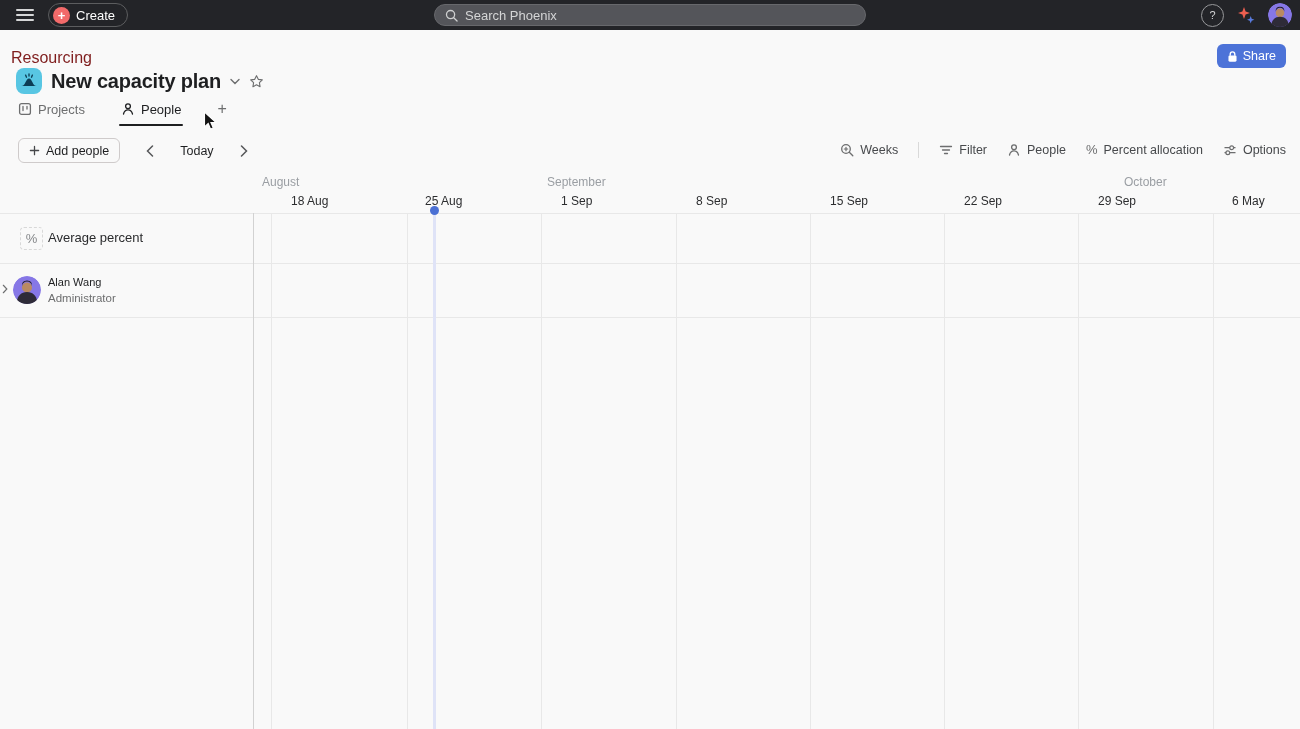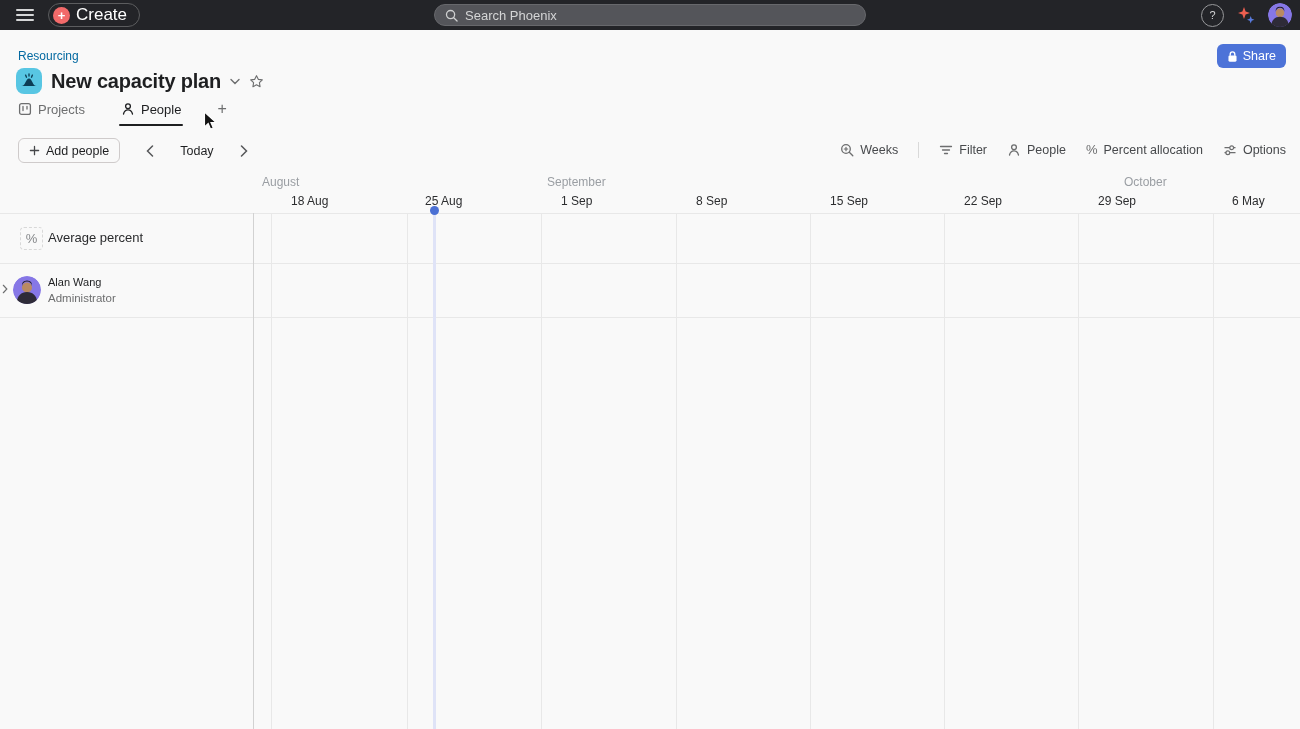--- a/index.html
+++ b/index.html
@@ -7,32 +7,32 @@
        font-family:"Liberation Sans",sans-serif;color:#1e1f21;-webkit-font-smoothing:antialiased;}
 
   
   .topbar{position:absolute;top:0;left:0;width:1300px;height:30px;background:#232428;}
   .hamburger{position:absolute;left:16px;top:9px;width:18px;height:12px;cursor:pointer;}
   .hamburger i{display:block;height:2px;background:#d6d7d8;border-radius:1px;margin-bottom:3px;}
   .create-btn{position:absolute;left:48px;top:3px;height:24px;display:flex;align-items:center;gap:6px;
       border:1px solid #5c5d5f;border-radius:13px;padding:0 12px 0 4px;box-sizing:border-box;cursor:pointer;}
   .create-plus{width:17px;height:17px;border-radius:50%;background:#f26a6a;color:#fff;display:flex;
       align-items:center;justify-content:center;font-size:13px;font-weight:700;line-height:1;}
-  .create-label{color:#ffffff;font-size:17px;}
+  .create-label{color:#ffffff;font-size:13px;}
   .searchbar{position:absolute;left:50%;transform:translateX(-50%);top:4px;width:432px;height:22px;
       background:#54555a;border:1px solid #67686c;border-radius:12px;display:flex;align-items:center;
       gap:7px;padding-left:10px;box-sizing:border-box;cursor:text;}
   .search-text{color:#d4d5d6;font-size:13px;}
   .topbar-right{position:absolute;right:8px;top:0;height:30px;display:flex;align-items:center;gap:12px;}
   .help-btn{width:21px;height:21px;border:1px solid #97989a;border-radius:50%;color:#d4d5d6;font-size:11px;
       display:flex;align-items:center;justify-content:center;cursor:pointer;}
   .avatar-sm{width:24px;height:24px;border-radius:50%;overflow:hidden;cursor:pointer;}
 
   
-  .breadcrumb{position:absolute;left:18px;top:49px;font-size:12px;color:#0369a1;cursor:pointer;}
+  .breadcrumb{position:absolute;left:11px;top:49px;font-size:16px;color:#7f1d1d;cursor:pointer;}
   .title-row{position:absolute;left:16px;top:67px;display:flex;align-items:center;gap:9px;height:28px;}
   .plan-icon{width:26px;height:26px;border-radius:8px;background:#58c6e3;display:flex;align-items:center;justify-content:center;}
   .page-title{font-size:20px;font-weight:600;color:#1e1f21;letter-spacing:-.2px;}
   .share-btn{position:absolute;right:14px;top:44px;height:24px;background:#4d73d8;border-radius:6px;
       color:#fff;font-size:12.5px;display:flex;align-items:center;gap:5px;padding:0 10px;cursor:pointer;}
 
   
   .tabs{position:absolute;left:18px;top:101px;display:flex;align-items:center;gap:36px;}
   .tab{display:flex;align-items:center;gap:6px;font-size:13px;color:#6d6e6f;position:relative;
       padding-bottom:9px;cursor:pointer;}

